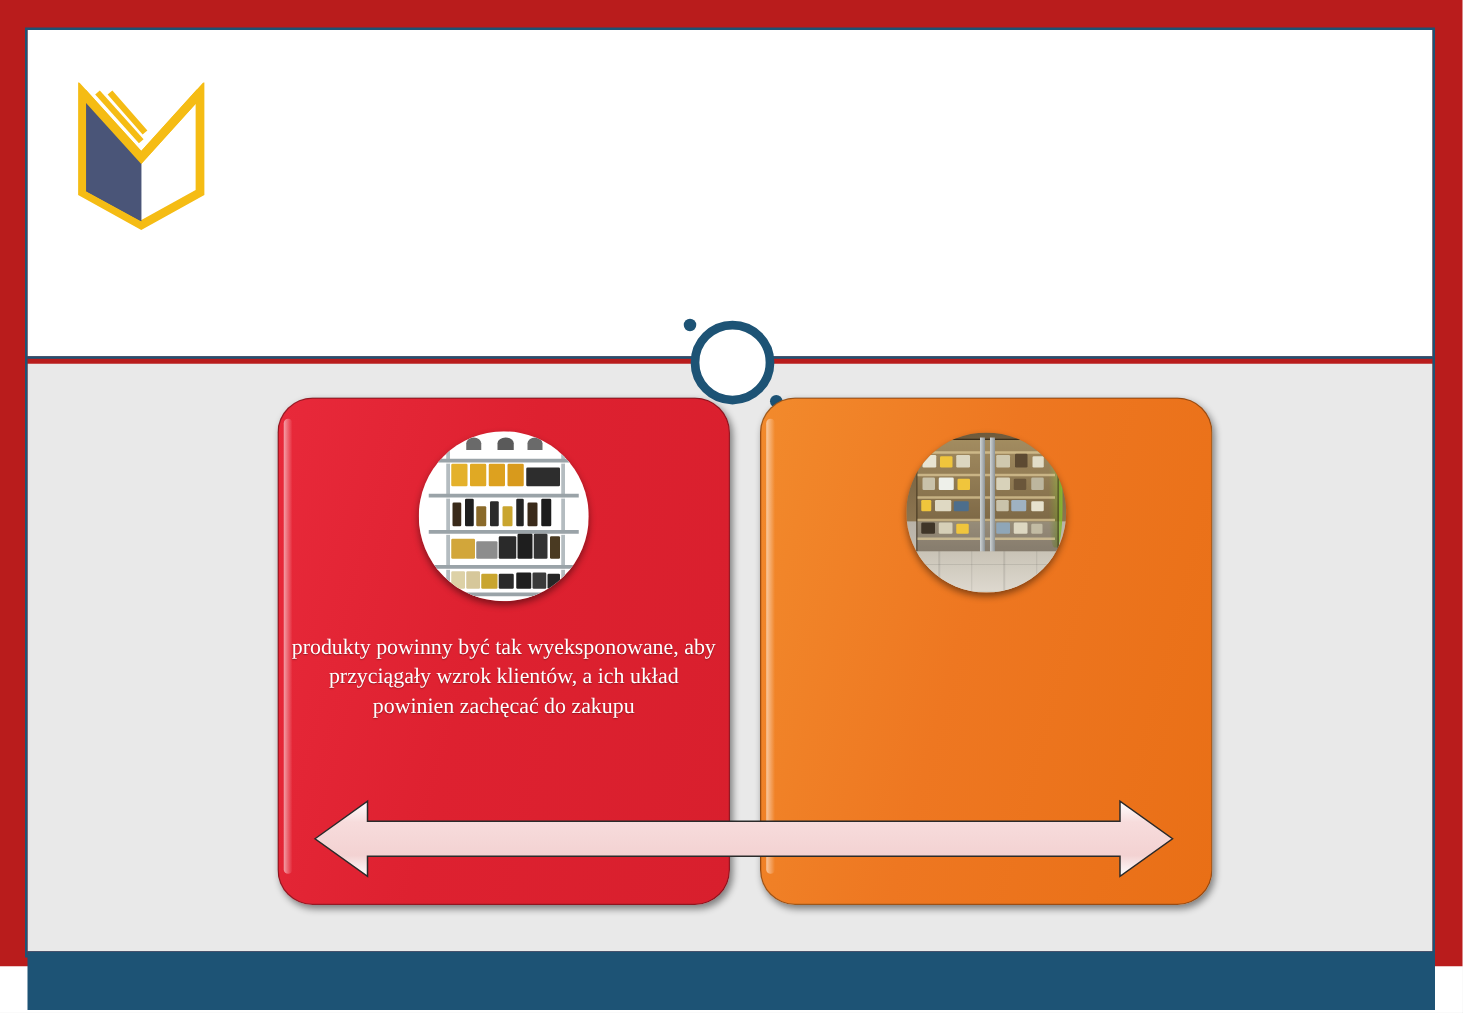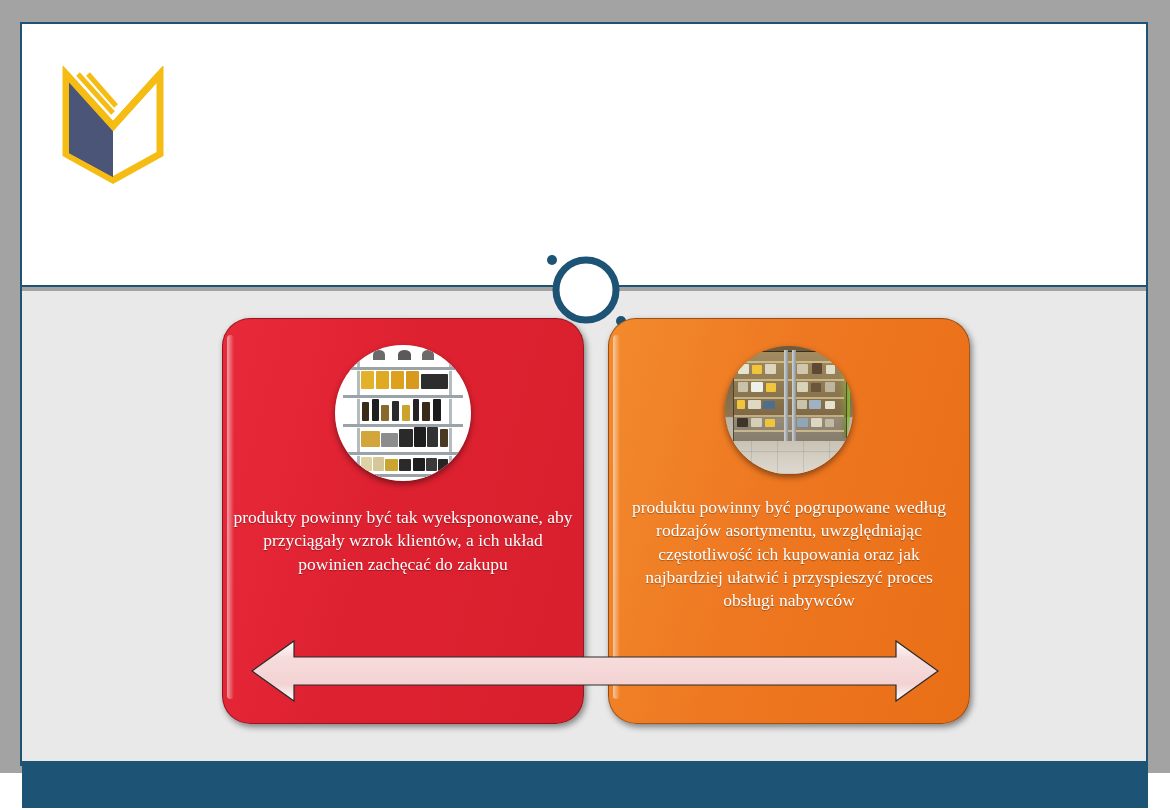--- a/index.html
+++ b/index.html
@@ -12,21 +12,21 @@
     height: 810px;
     overflow: hidden;
     font-family: "Liberation Serif", serif;
   }
 
   #slide {
     position: absolute;
     left: 0; top: 0;
     width: 1170px;
     height: 773px;
-    background: #a3a3a3;
+    background: #b91c1c;
   }
 
   
   .frame-border {
     position: absolute;
     left: 20px;
     top: 22px;
     width: 1128px;
     height: 744px;
     border: 2px solid #1d5375;
@@ -365,21 +365,20 @@
           <div class="pack" style="left:9%;top:56%;width:9%;height:7%;background:#3f3528"></div>
           <div class="pack" style="left:20%;top:56%;width:9%;height:7%;background:#d6cfb7"></div>
           <div class="pack" style="left:31%;top:57%;width:8%;height:6%;background:#f0c53c"></div>
           <div class="pack" style="left:56%;top:56%;width:9%;height:7%;background:#8fa6b8"></div>
           <div class="pack" style="left:67%;top:56%;width:9%;height:7%;background:#ddd7c1"></div>
           <div class="pack" style="left:78%;top:57%;width:7%;height:6%;background:#c2bba3"></div>
 
           <div class="floor"></div>
         </div>
       </div>
-      <div class="card-text card-text-orange">produktu powinny być pogrupowane według rodzajów asortymentu, uwzględniając częstotliwość ich kupowania oraz jak najbardziej ułatwić i przyspieszyć proces obsługi nabywców</div>
     </div>
   </div>
 
   <div class="arrow-wrap">
     <svg viewBox="0 0 690 68" width="690" height="68" aria-hidden="true">
       <defs>
         <linearGradient id="arrgrad" x1="0" y1="0" x2="0" y2="1">
           <stop offset="0%" stop-color="#ffffff"></stop>
           <stop offset="28%" stop-color="#f7dcdc"></stop>
           <stop offset="72%" stop-color="#f3d2d2"></stop>

